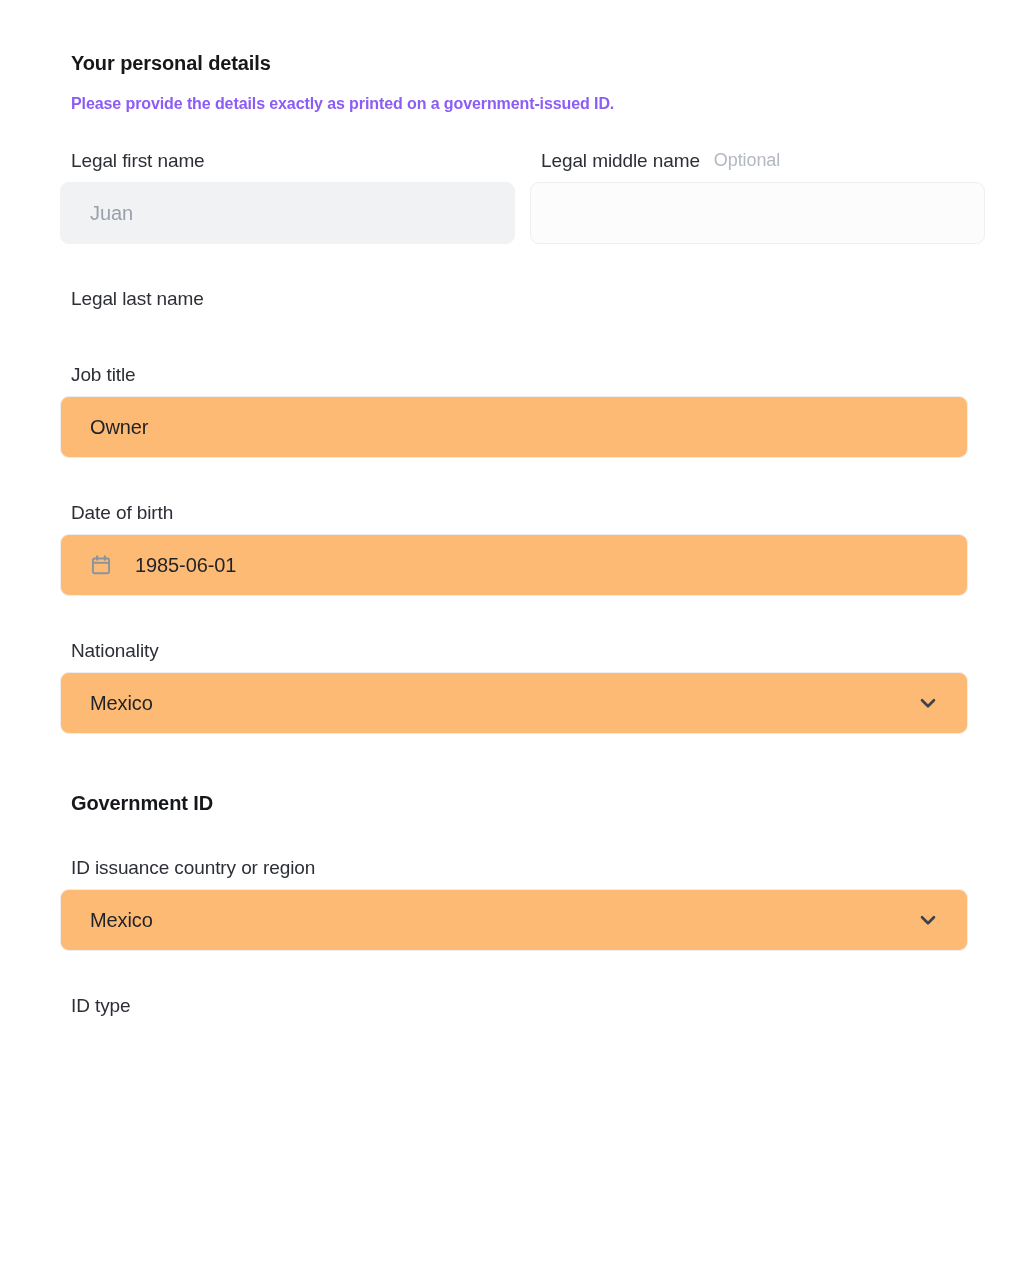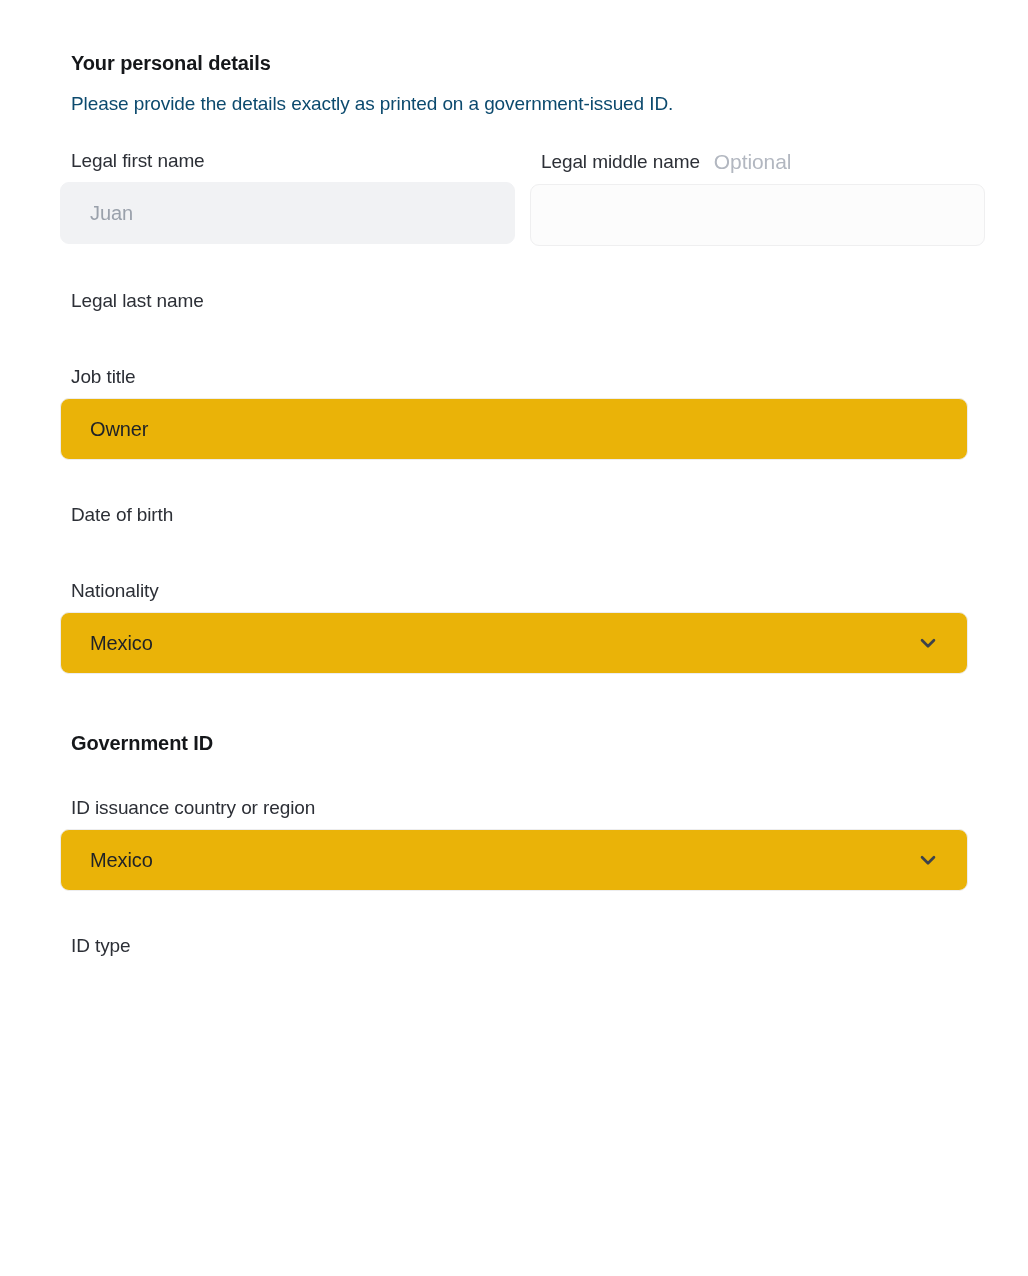--- a/index.html
+++ b/index.html
@@ -23,57 +23,57 @@
 
   
   .section-title {
     font-size: 20px;
     font-weight: bold;
     color: #15171a;
     letter-spacing: -0.1px;
     padding-left: 11px;
   }
   .section-desc {
-    font-size: 19px;
-    font-weight: normal;
-    color: #0c4a6e;
+    font-size: 16px;
+    font-weight: bold;
+    color: #8b5cf6;
     line-height: 33px;
     letter-spacing: -0.1px;
     padding-left: 11px;
   }
 
   
   .field-label {
     font-size: 19px;
     color: #2c2f36;
     letter-spacing: -0.1px;
     padding-left: 11px;
     display: flex;
-    align-items: center;
+    align-items: flex-start;
     gap: 14px;
     white-space: nowrap;
   }
   .field-label .optional {
     color: #b2b7c0;
-    font-size: 21px;
+    font-size: 18px;
   }
 
   .control {
     position: relative;
     height: 62px;
     border-radius: 9px;
     display: flex;
     align-items: center;
     padding: 0 20px 0 29px;
     font-size: 20px;
     letter-spacing: -0.1px;
   }
   
   .control.enabled {
-    background: #eab308;
+    background: #fdba74;
     border: 1px solid #ededee;
     color: #1f2227;
   }
   
   .control.disabled {
     background: #f1f2f4;
     border: 1px solid #f1f2f4;
     color: #9aa1ab;
   }
   
@@ -180,20 +180,28 @@
     </div>
   </div>
 
   <div class="gap-44"></div>
 
   <div>
     <div class="field-label">
       <span>Date of birth</span>
     </div>
     <div class="gap-10"></div>
+    <div class="control enabled">
+      <svg class="cal-icon" viewBox="0 0 24 24" fill="none">
+        <rect x="3.2" y="5" width="17.6" height="16" rx="1.6" stroke="#8a93a0" stroke-width="2.1"></rect>
+        <path d="M3.2 9.6h17.6" stroke="#8a93a0" stroke-width="2.1"></path>
+        <path d="M7.8 2.6v3.6M16.2 2.6v3.6" stroke="#8a93a0" stroke-width="2.4" stroke-linecap="round"></path>
+      </svg>
+      <span class="value">1985-06-01</span>
+    </div>
   </div>
 
   <div class="gap-44"></div>
 
   <div>
     <div class="field-label">
       <span>Nationality</span>
     </div>
     <div class="gap-10"></div>
     <div class="control enabled">

